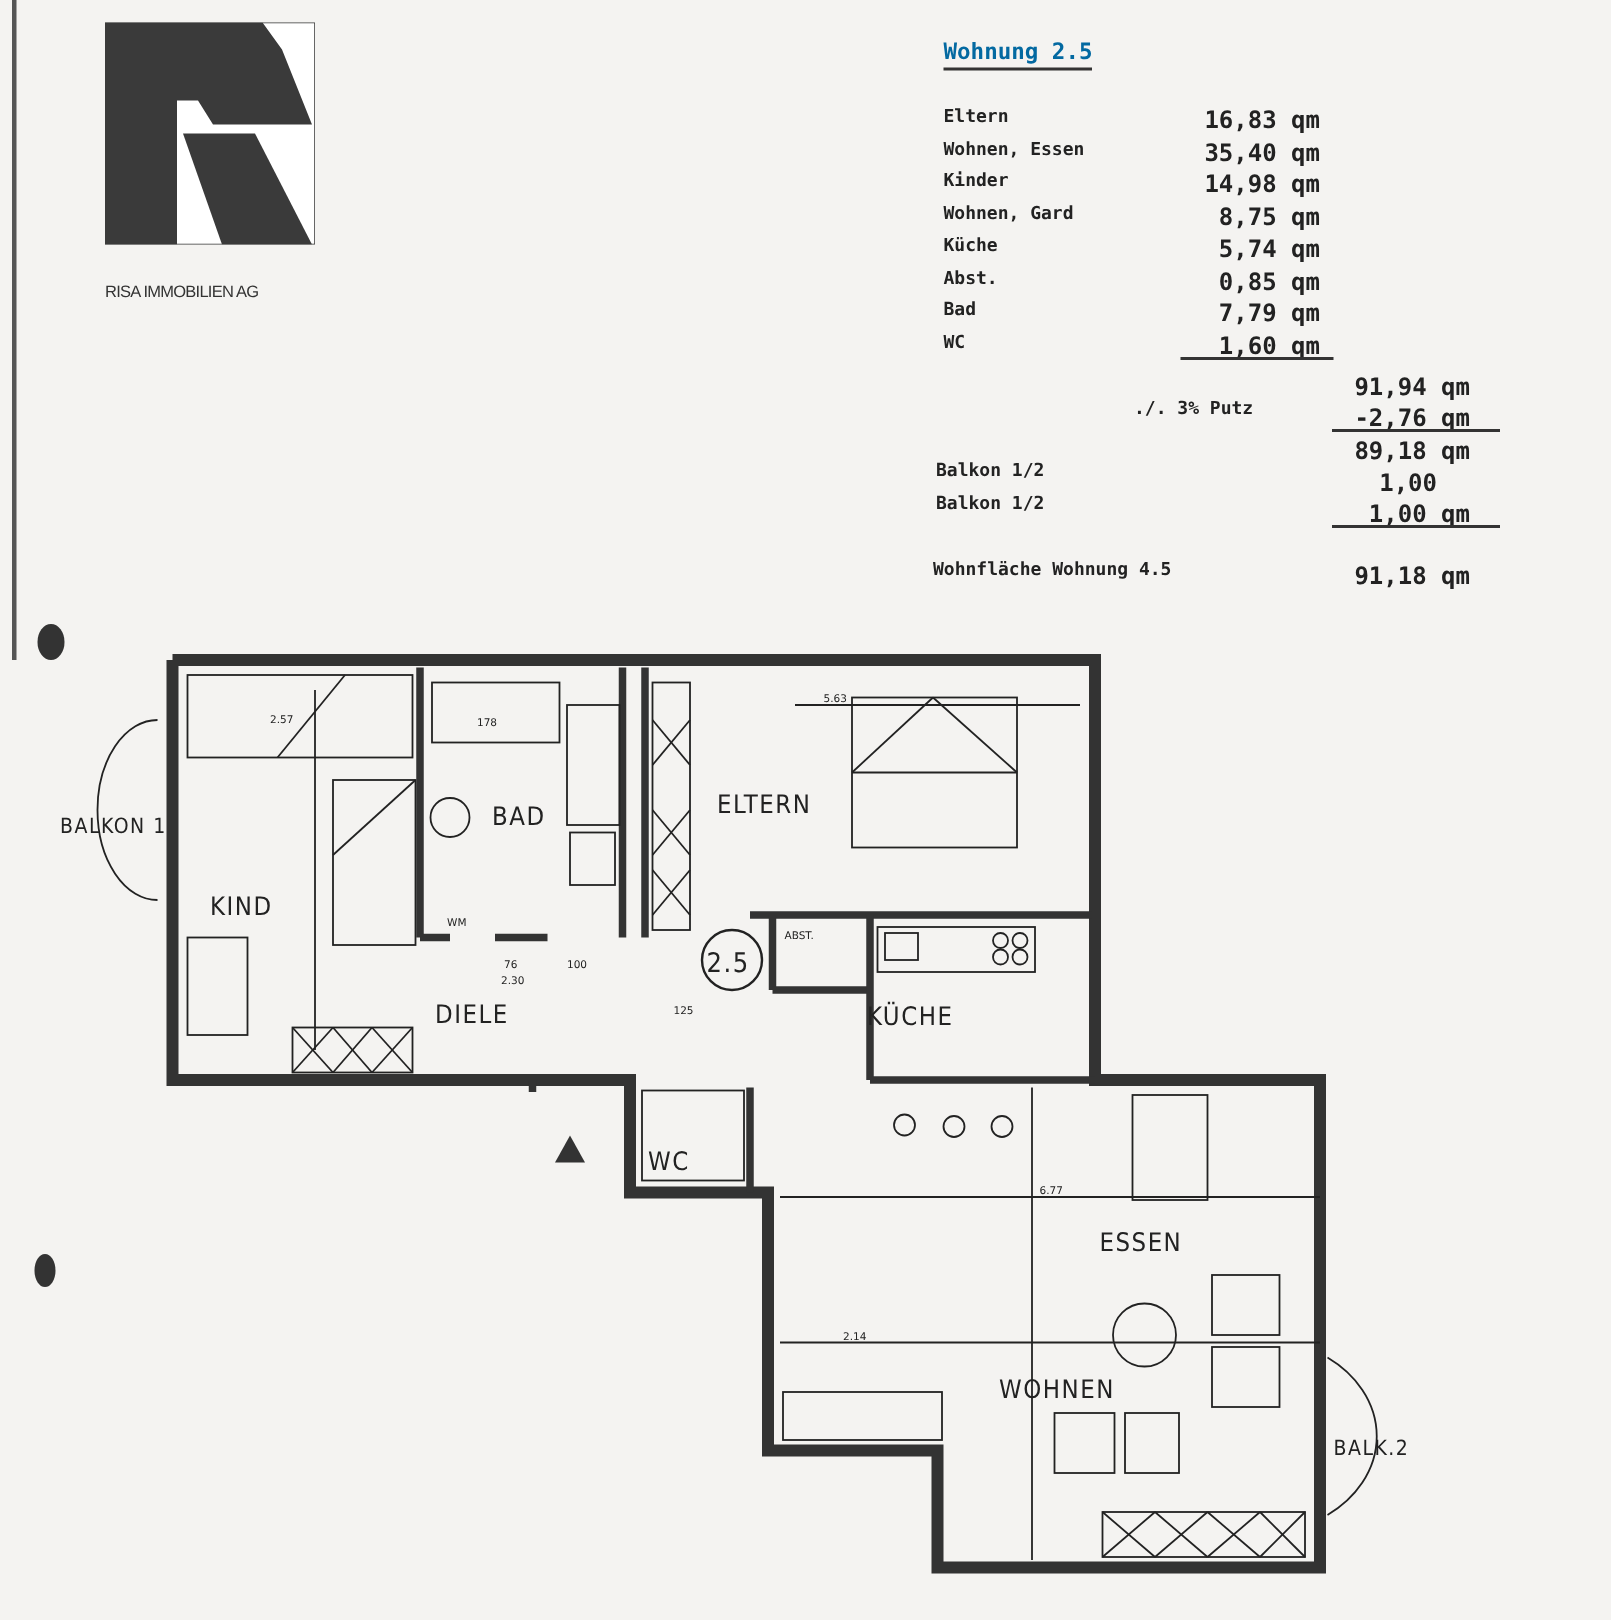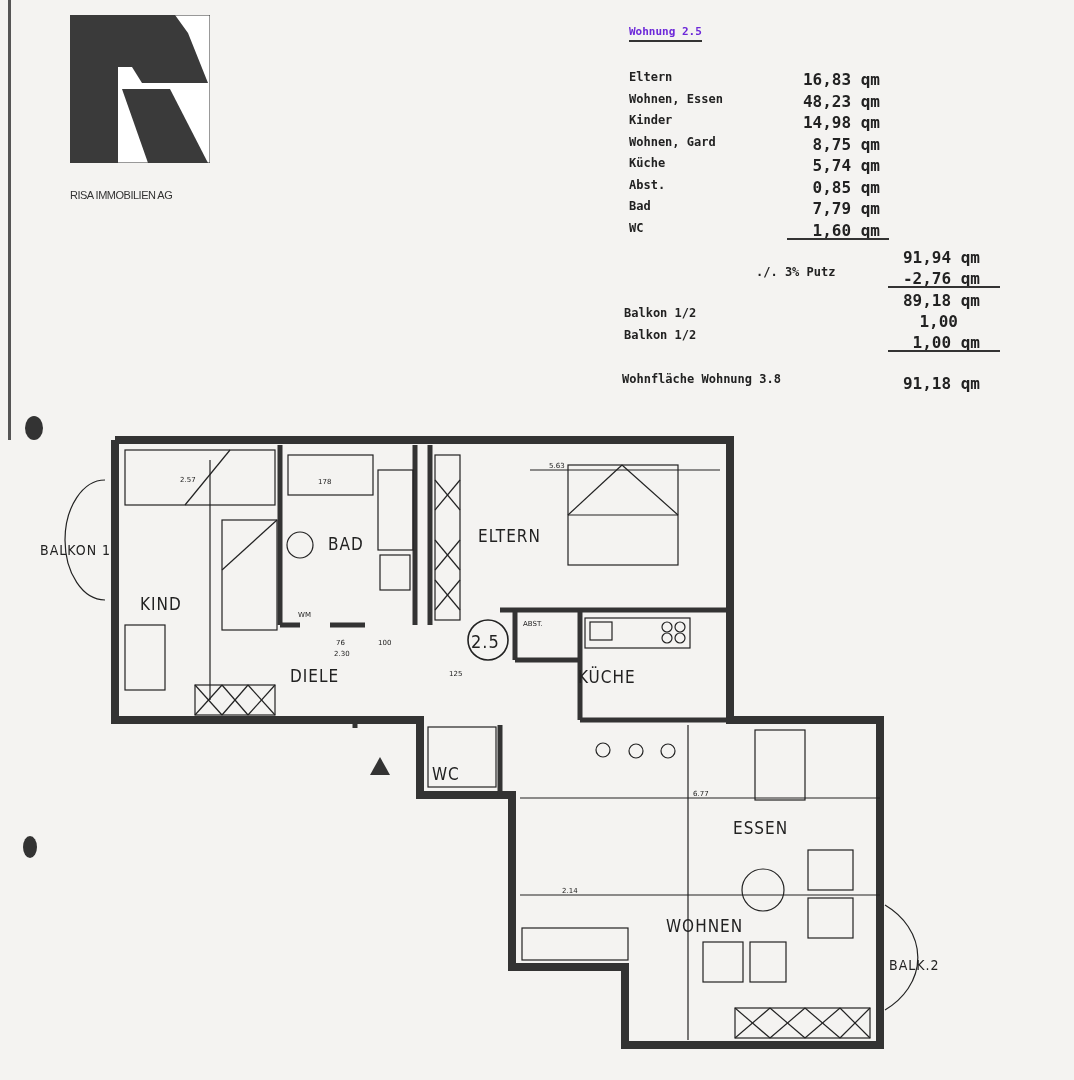--- a/index.html
+++ b/index.html
@@ -1,20 +1,20 @@
 <!DOCTYPE html>
 <html><head>
 <meta charset="utf-8">
 <style>
   html,body{margin:0;padding:0;}
   body{width:1074px;height:1080px;background:#f4f3f1;position:relative;overflow:hidden;font-family:"DejaVu Sans Mono",monospace;color:#222;}
   .left-border{position:absolute;left:8px;top:0;width:3px;height:440px;background:#555;}
   .logo{position:absolute;left:70px;top:15px;width:140px;height:148px;}
   .company{position:absolute;left:70px;top:173px;font-family:"Liberation Sans",sans-serif;font-size:11px;letter-spacing:-0.5px;color:#333;margin-top:16px;}
-  .tbl{position:absolute;font-size:11px;font-weight:bold;color:#6d28d9;text-align:right;}
+  .tbl{position:absolute;font-size:15px;font-weight:bold;color:#0369a1;text-align:right;}
   .title{left:629px;top:25px;border-bottom:2px solid #333;padding-bottom:2px;}
   .row-label{position:absolute;left:629px;font-size:12px;font-weight:bold;}
   .row-val{position:absolute;left:790px;width:90px;text-align:right;font-size:16px;font-weight:bold;}
   .line{position:absolute;height:2px;background:#333;}
   .plan{position:absolute;left:0;top:0;}
   .room{font-family:"DejaVu Sans Condensed","DejaVu Sans",sans-serif;font-size:17px;fill:#222;letter-spacing:1px;}
   .dim{font-family:"DejaVu Sans",sans-serif;font-size:7px;fill:#222;}
 </style>
 </head>
 <body>
@@ -26,21 +26,21 @@
   <path d="M0,0 L105,0 L118,18 L138,68 L72,68 L62,52 L48,52 L48,148 L0,148 Z" fill="#3a3a3a"></path>
   <path d="M52,74 L100,74 L138,148 L78,148 Z" fill="#3a3a3a"></path>
 </svg>
 <div class="company">RISA IMMOBILIEN AG</div>
 
 <div class="tbl title">Wohnung 2.5</div>
 
 <div class="row-label" style="top:70px">Eltern</div>
 <div class="row-val" style="top:70px">16,83 qm</div>
 <div class="row-label" style="top:92px">Wohnen, Essen</div>
-<div class="row-val" style="top:92px">48,23 qm</div>
+<div class="row-val" style="top:92px">35,40 qm</div>
 <div class="row-label" style="top:113px">Kinder</div>
 <div class="row-val" style="top:113px">14,98 qm</div>
 <div class="row-label" style="top:135px">Wohnen, Gard</div>
 <div class="row-val" style="top:135px">8,75 qm</div>
 <div class="row-label" style="top:156px">Küche</div>
 <div class="row-val" style="top:156px">5,74 qm</div>
 <div class="row-label" style="top:178px">Abst.</div>
 <div class="row-val" style="top:178px">0,85 qm</div>
 <div class="row-label" style="top:199px">Bad</div>
 <div class="row-val" style="top:199px">7,79 qm</div>
@@ -51,21 +51,21 @@
 <div class="row-val" style="left:890px;top:248px">91,94 qm</div>
 <div class="row-label" style="left:756px;top:265px">./. 3% Putz</div>
 <div class="row-val" style="left:890px;top:269px">-2,76 qm</div>
 <div class="line" style="left:888px;top:286px;width:112px"></div>
 <div class="row-val" style="left:890px;top:291px">89,18 qm</div>
 <div class="row-label" style="left:624px;top:306px">Balkon 1/2</div>
 <div class="row-val" style="left:868px;top:312px">1,00</div>
 <div class="row-label" style="left:624px;top:328px">Balkon 1/2</div>
 <div class="row-val" style="left:890px;top:333px">1,00 qm</div>
 <div class="line" style="left:888px;top:350px;width:112px"></div>
-<div class="row-label" style="left:622px;top:372px">Wohnfläche Wohnung 3.8</div>
+<div class="row-label" style="left:622px;top:372px">Wohnfläche Wohnung 4.5</div>
 <div class="row-val" style="left:890px;top:374px">91,18 qm</div>
 
 <svg class="plan" width="1074" height="1080">
   <g fill="#333">
 
     <ellipse cx="34" cy="428" rx="9" ry="12"></ellipse>
     <ellipse cx="30" cy="847" rx="7" ry="11"></ellipse>
 
     <polygon points="380,757 370,775 390,775"></polygon>
   </g>

